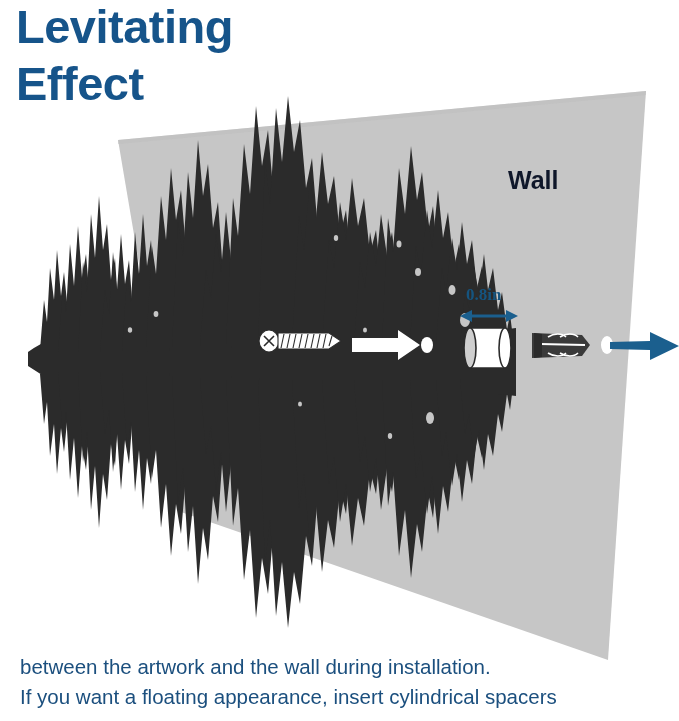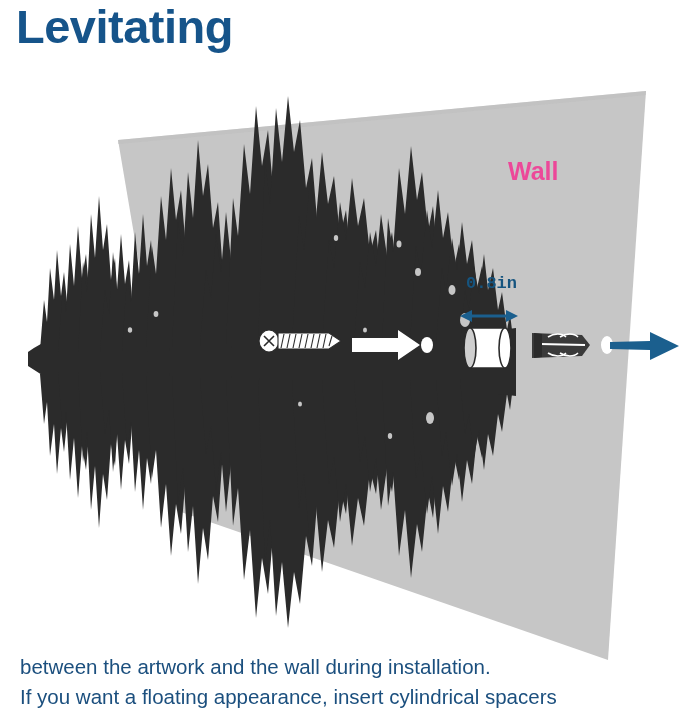--- a/index.html
+++ b/index.html
@@ -37,34 +37,34 @@
     position: absolute;
     left: 0; top: 0;
     width: 679px; height: 721px;
   }
   #scene svg { display: block; }
 
   
   #wall-label {
     position: absolute;
     left: 508px;
-    top: 157px;
-    color: #ec4899;
+    top: 166px;
+    color: #0f172a;
     font-family: "Liberation Sans", sans-serif;
     font-weight: bold;
     font-size: 25px;
     line-height: 28px;
     white-space: pre;
   }
   #dim-label {
     position: absolute;
     left: 466px;
-    top: 274px;
+    top: 285px;
     color: #15547f;
-    font-family: Liberation Mono, monospace;
+    font-family: Liberation Serif, serif;
     font-weight: bold;
     font-size: 17px;
     line-height: 19px;
     white-space: pre;
   }
 
   
   #caption {
     position: absolute;
     left: 20px;
@@ -76,20 +76,21 @@
     font-size: 20.5px;
     line-height: 30px;
   }
   #caption .cap-line { white-space: pre; display: block; }
 </style>
 </head>
 <body>
 
 <div id="title-block">
   <div class="title-line">Levitating</div>
+  <div class="title-line">Effect</div>
 </div>
 
 <div id="scene">
 <svg width="679" height="721" viewBox="0 0 679 721" xmlns="http://www.w3.org/2000/svg">
   <defs>
 
     <g id="tree-a">
       <path d="M0,-150 L3,-138 L-2,-133 L5,-126 L-4,-120 L6,-112 L-5,-104
                L8,-95 L-7,-86 L10,-76 L-8,-66 L12,-55 L-9,-44 L13,-32
                L-10,-20 L14,-7 L-11,6 L13,20 L-9,34 L11,48 L-8,62 L9,76

